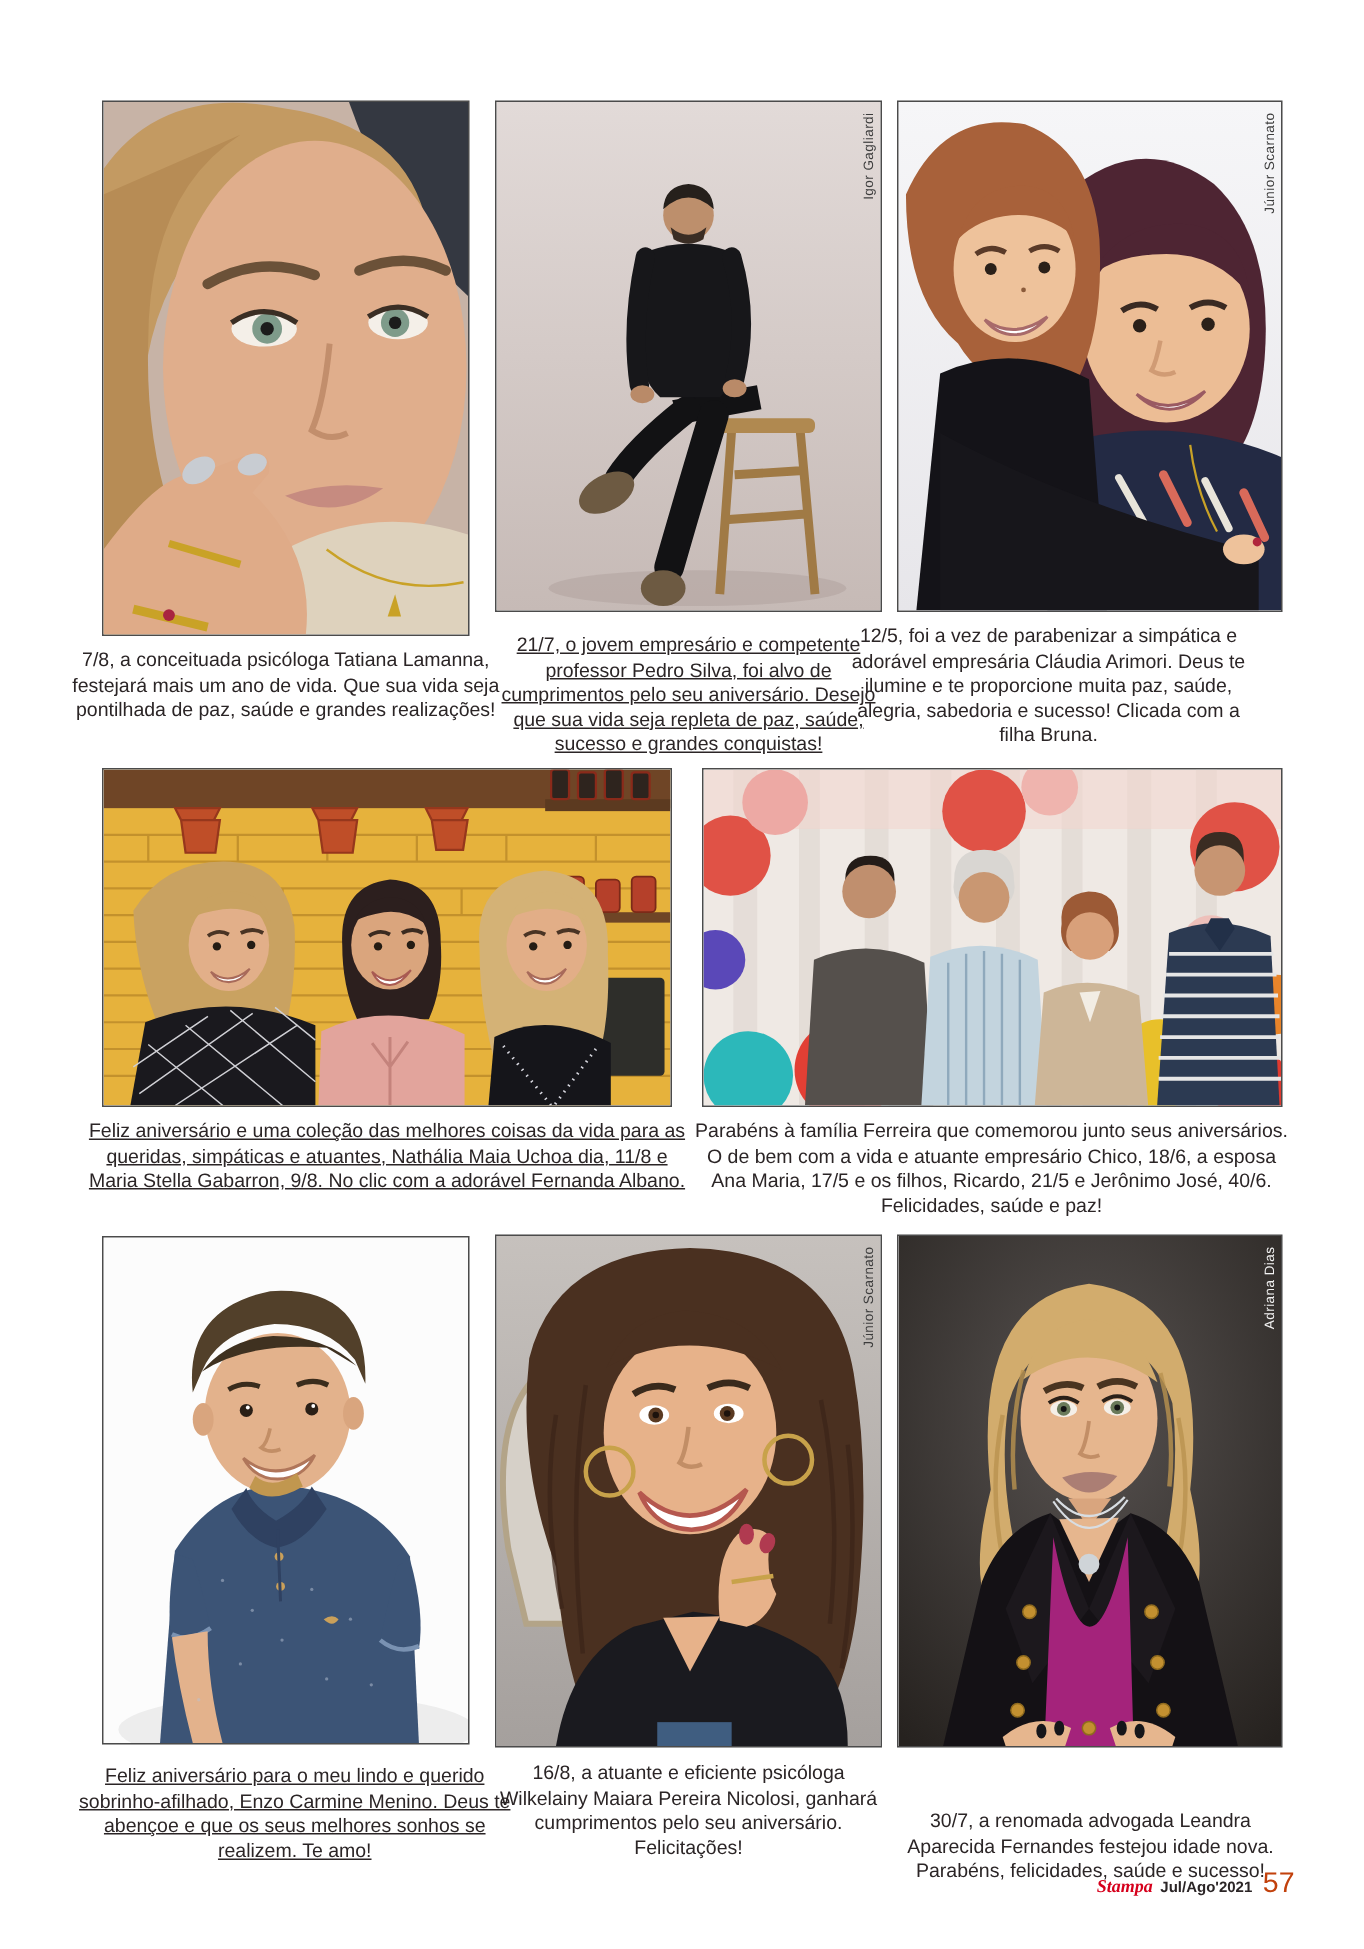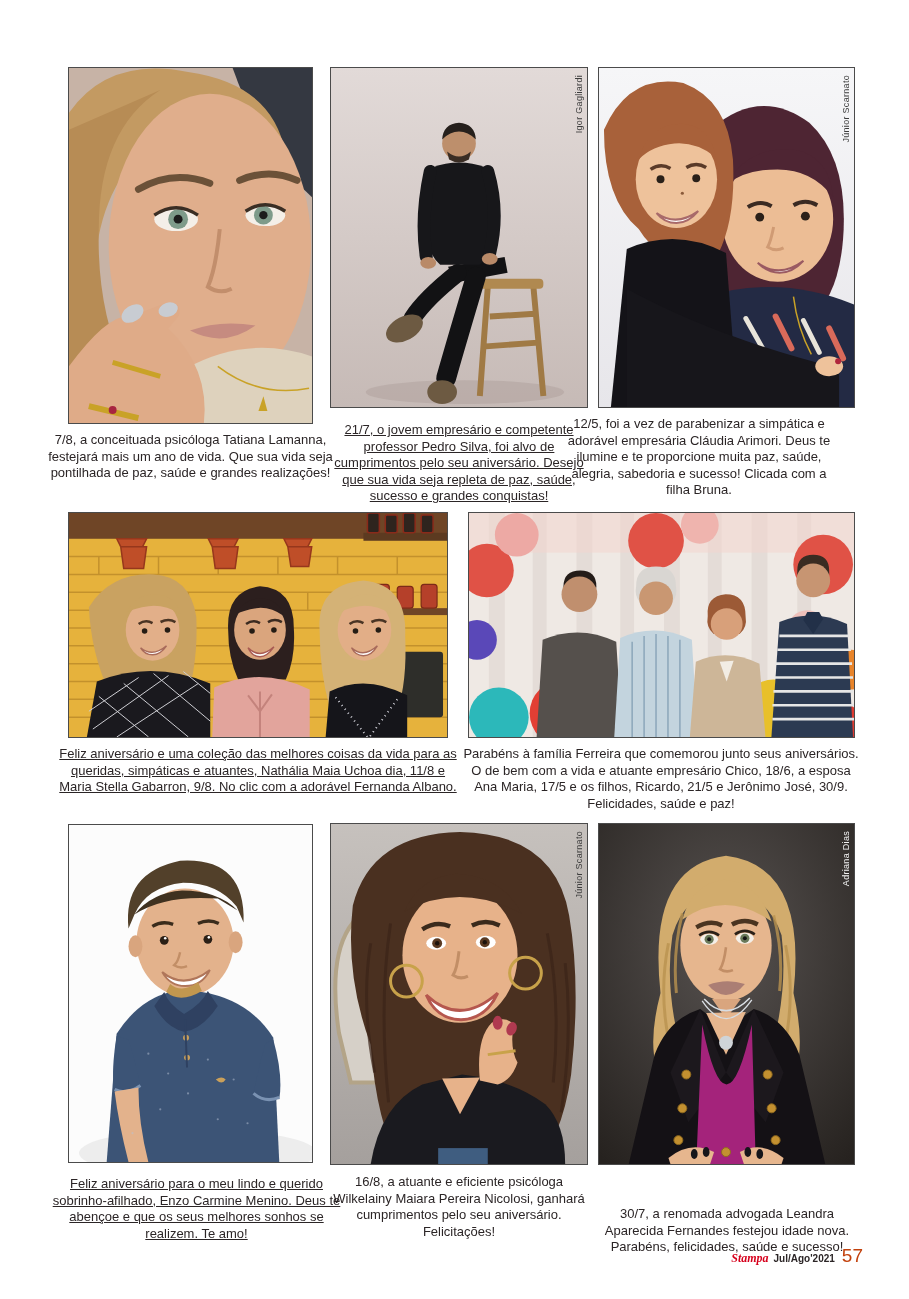--- a/index.html
+++ b/index.html
@@ -264,21 +264,21 @@
         <path d="M330 58 Q330 42 346 42 Q362 42 362 58 Q363 66 358 71 L334 71 Q329 66 330 58 Z" fill="#3a2c22"></path>
         <circle cx="346" cy="68" r="17" fill="#c79572"></circle>
         <path d="M312 110 Q346 96 380 112 L386 226 L304 226 Z" fill="#2c3a52"></path>
         <g stroke="#e6e6e6" stroke-width="2.6">
             <path d="M312 124 H382 M310 138 H384 M308 152 H385 M307 166 H386 M306 180 H386 M305 194 H387 M305 208 H387"></path>
           </g>
         <path d="M336 108 L346 122 L356 107 L352 100 L340 100 Z" fill="#223048"></path>
       </svg>
       <span class="credit"></span>
     </div>
-    <figcaption class="caption" style="left:460px; top:746px; width:402px;">Parabéns à família Ferreira que comemorou junto seus aniversários. O de bem com a vida e atuante empresário Chico, 18/6, a esposa Ana Maria, 17/5 e os filhos, Ricardo, 21/5 e Jerônimo José, 30/9. Felicidades, saúde e paz!</figcaption>
+    <figcaption class="caption" style="left:460px; top:746px; width:402px;">Parabéns à família Ferreira que comemorou junto seus aniversários. O de bem com a vida e atuante empresário Chico, 18/6, a esposa Ana Maria, 17/5 e os filhos, Ricardo, 21/5 e Jerônimo José, 40/6. Felicidades, saúde e paz!</figcaption>
   </figure>
 
   <figure>
     <div class="photo" style="left:68px; top:824px; width:245px; height:339px;">
       <svg viewBox="0 0 245 339" preserveAspectRatio="none">
         <rect width="245" height="339" fill="#fcfcfc"></rect>
         <ellipse cx="130" cy="330" rx="120" ry="24" fill="#ededed"></ellipse>
         <ellipse cx="117" cy="118" rx="49" ry="54" fill="#e3b28c"></ellipse>
         <path d="M60 104 Q54 48 112 36 Q178 32 176 98 L169 82 Q150 58 115 58 Q78 62 66 90 Z" fill="#52402a"></path>
         <path d="M66 90 Q96 70 150 74 L170 86 Q150 66 114 66 Q84 68 66 90 Z" fill="#3f3120"></path>

